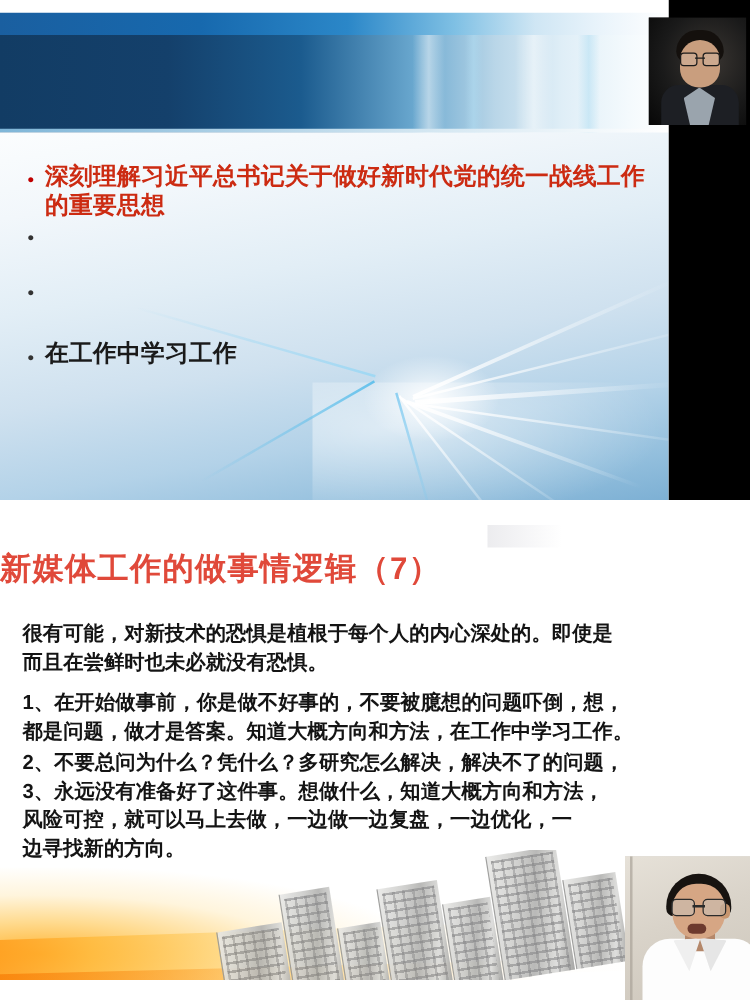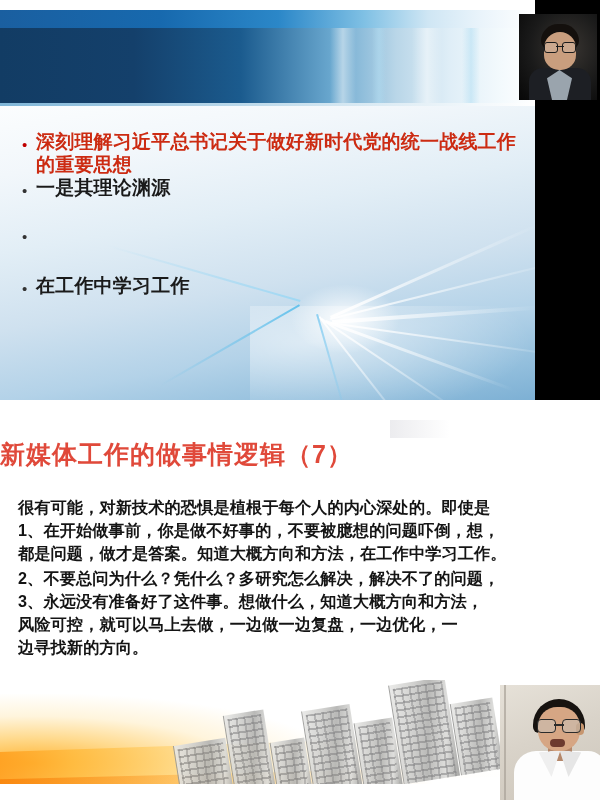--- a/index.html
+++ b/index.html
@@ -152,21 +152,20 @@
 
       <div class="bullets">
 
         <div class="blt blt-red">
           <span class="dot red">•</span>
           <span class="txt">深刻理解习近平总书记关于做好新时代党的统一战线工作的重要思想</span>
         </div>
 
         <div class="blt blt-dark">
           <span class="dot">•</span>
-          <span class="txt">一是其理论渊源</span>
         </div>
 
         <div class="sp1"></div>
 
         <div class="blt blt-dark">
           <span class="dot">•</span>
         </div>
 
         <div class="sp2"></div>
 
@@ -196,20 +195,21 @@
 
   <div class="slide-bot">
     <div class="bot-inner">
 
       <div class="faint-tl"></div>
 
       <div class="bot-title">新媒体工作的做事情逻辑（7）</div>
 
       <div class="bot-text">
         <p class="para" style="margin-bottom:0">很有可能，对新技术的恐惧是植根于每个人的内心深处的。即使是</p>
+        <p class="para">而且在尝鲜时也未必就没有恐惧。</p>
 
         <p class="para" style="margin-bottom:0">1、在开始做事前，你是做不好事的，不要被臆想的问题吓倒，想，</p>
         <p class="para" style="margin-bottom:2px">都是问题，做才是答案。知道大概方向和方法，在工作中学习工作。</p>
 
         <p class="para" style="margin-bottom:0">2、不要总问为什么？凭什么？多研究怎么解决，解决不了的问题，</p>
 
         <p class="para" style="margin-bottom:0">3、永远没有准备好了这件事。想做什么，知道大概方向和方法，</p>
         <p class="para" style="margin-bottom:0">风险可控，就可以马上去做，一边做一边复盘，一边优化，一</p>
         <p class="para">边寻找新的方向。</p>
       </div>

